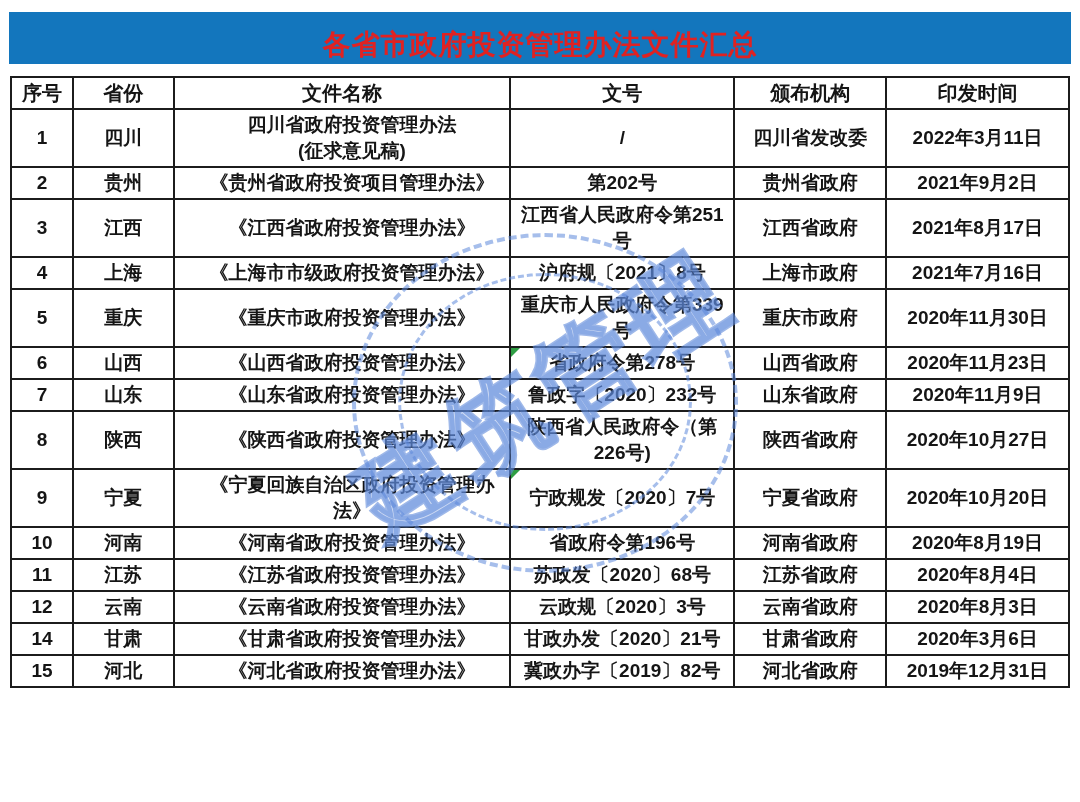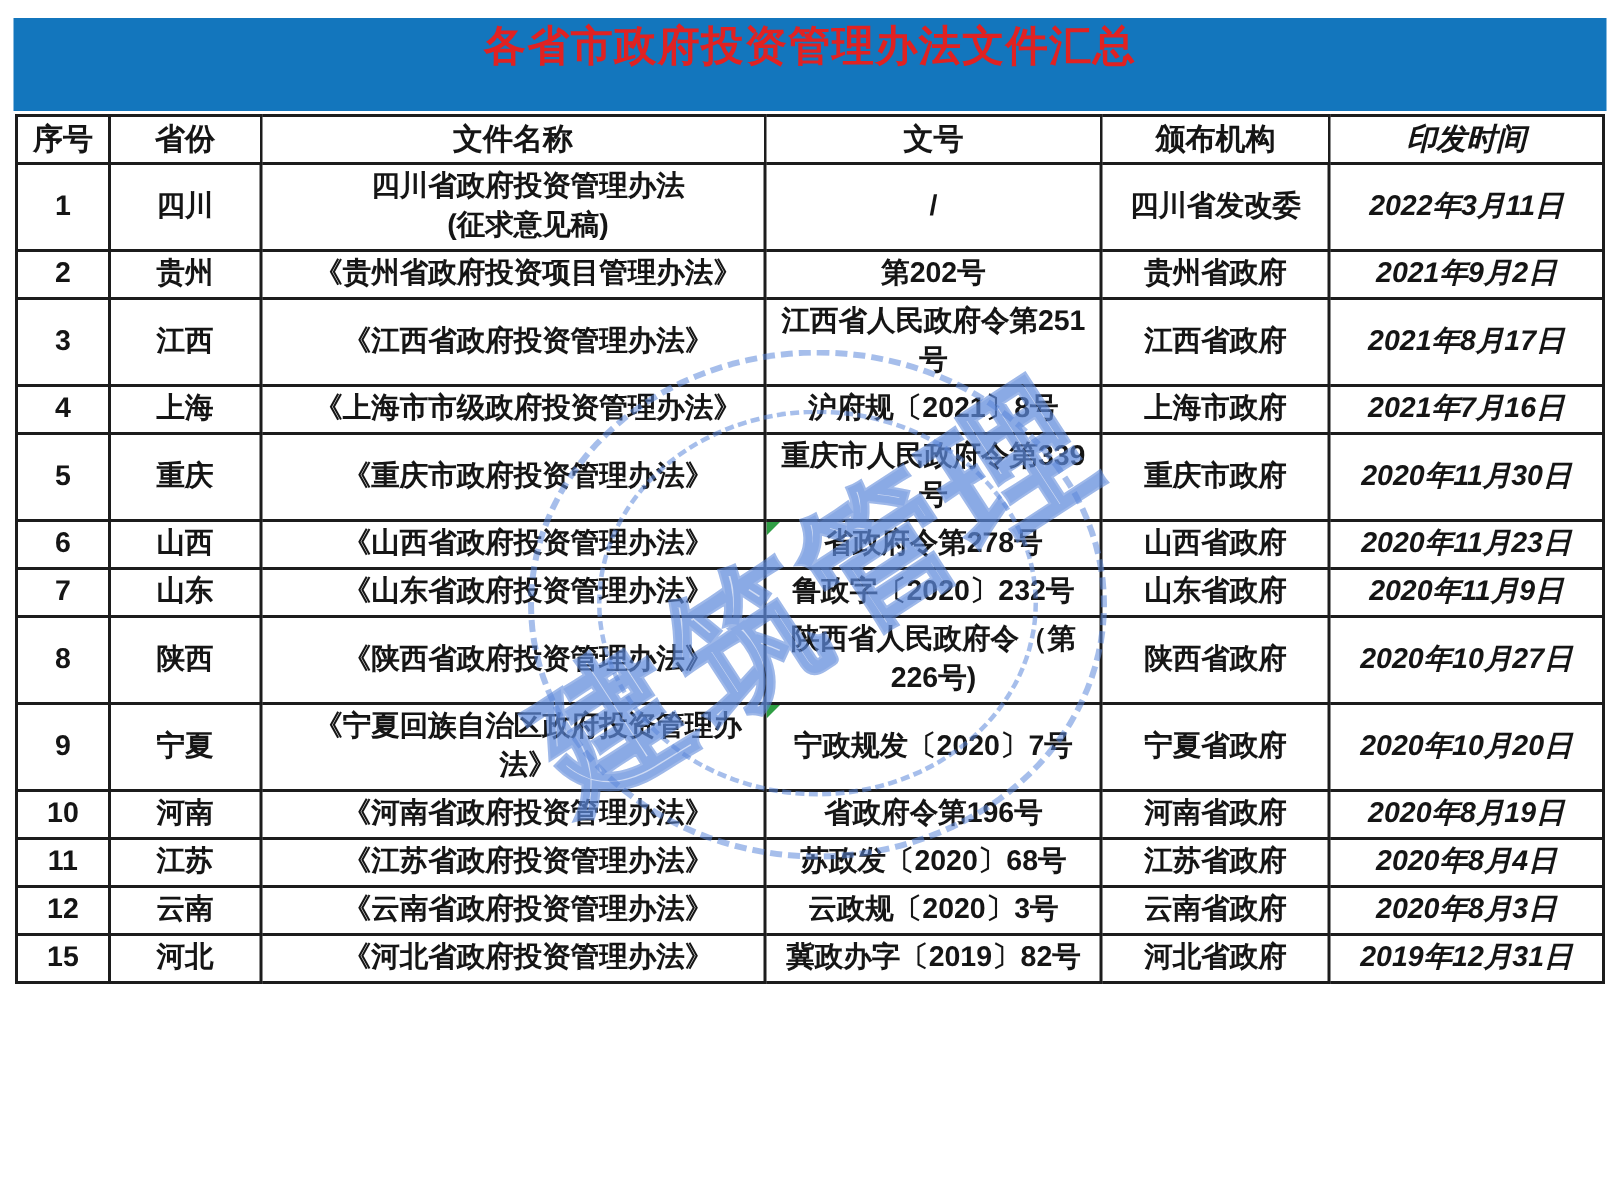--- a/index.html
+++ b/index.html
@@ -9,23 +9,23 @@
     font-family: "Liberation Sans", "DejaVu Sans", sans-serif;
     overflow: hidden;
     position: relative;
   }
   .page { position: relative; width: 1080px; height: 802px; }
 
   
   .title-bar {
     position: absolute;
     left: 9px; top: 12px;
-    width: 1062px; height: 62px;
+    width: 1062px; height: 52px;
     background: #1376bd;
-    display: flex; align-items: flex-start; justify-content: center;
+    display: flex; align-items: flex-end; justify-content: center;
   }
   .title-bar .title-text {
     color: #e02222;
     font-size: 28px;
     font-weight: 700;
     letter-spacing: 1px;
   }
 
   
   table.doc-table {
@@ -56,21 +56,21 @@
     font-size: 19px;
     font-weight: 600;
     height: 32px;
     line-height: 26px;
   }
   .col-no      { width: 5.85%; }
   .col-province{ width: 9.53%; }
   .col-name    { width: 31.8%; }
   .col-doc_no  { width: 21.2%; }
   .col-agency  { width: 14.34%; }
-  .col-date    { width: 17.28%; font-style: italic; }
+  .col-date    { width: 17.28%; }
   td.col-name { white-space: pre-line; padding-left: 24px; }
 
   
   td.marked::before {
     content: "";
     position: absolute;
     top: 0; left: 0;
     border-top: 9px solid #2f9e44;
     border-right: 9px solid transparent;
   }
@@ -216,20 +216,28 @@
         </tr>
         <tr>
           <td class="col-no">12</td>
           <td class="col-province">云南</td>
           <td class="col-name">《云南省政府投资管理办法》</td>
           <td class="col-doc_no">云政规〔2020〕3号</td>
           <td class="col-agency">云南省政府</td>
           <td class="col-date">2020年8月3日</td>
         </tr>
         <tr>
+          <td class="col-no">14</td>
+          <td class="col-province">甘肃</td>
+          <td class="col-name">《甘肃省政府投资管理办法》</td>
+          <td class="col-doc_no">甘政办发〔2020〕21号</td>
+          <td class="col-agency">甘肃省政府</td>
+          <td class="col-date">2020年3月6日</td>
+        </tr>
+        <tr>
           <td class="col-no">15</td>
           <td class="col-province">河北</td>
           <td class="col-name">《河北省政府投资管理办法》</td>
           <td class="col-doc_no">冀政办字〔2019〕82号</td>
           <td class="col-agency">河北省政府</td>
           <td class="col-date">2019年12月31日</td>
         </tr>
       </tbody>
   </table>
 

